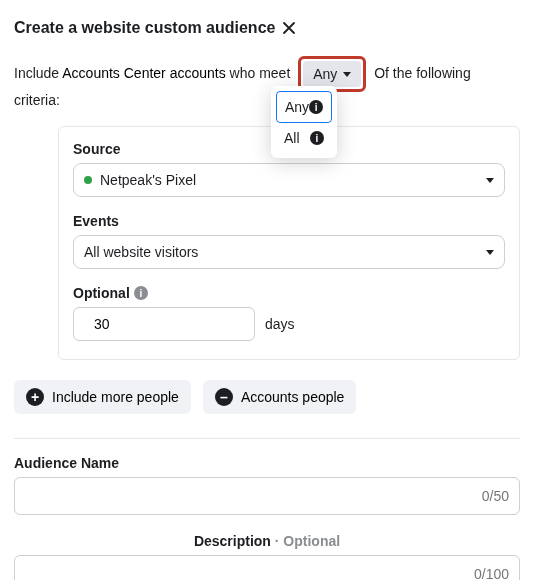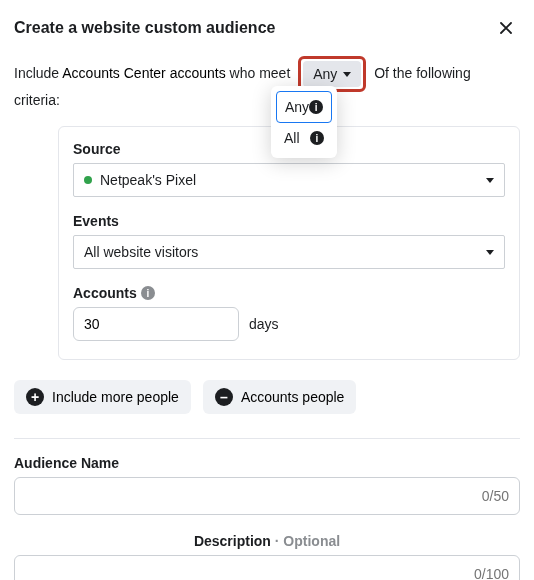--- a/index.html
+++ b/index.html
@@ -5,21 +5,21 @@
   * { box-sizing: border-box; }
   body {
     margin: 0;
     font-family: -apple-system, BlinkMacSystemFont, "Segoe UI", Helvetica, Arial, sans-serif;
     color: #1c1e21;
     background: #fff;
     font-size: 14px;
     width: 534px;
   }
   .modal { padding: 14px 14px 12px 14px; position: relative; }
-  .header-row { display:flex; align-items:center; justify-content:space-between; }
+  .header-row { display:flex; align-items:center; justify-content:flex-start; }
   .title { font-size:16px; font-weight:700; }
   .close-btn { width:28px; height:28px; display:flex; align-items:center; justify-content:center; cursor:pointer; border-radius:50%; }
   .intro { margin-top:14px; font-size:14px; }
   .intro a { color:#000000; text-decoration:none; }
   .meet-wrap {
     display:inline-flex;
     align-items:center;
     border:3px solid #c0392b;
     border-radius:6px;
     padding:2px;
@@ -44,38 +44,38 @@
   .criteria-box {
     border:1px solid #e4e6eb;
     border-radius:6px;
     margin-top:18px;
     padding:14px 14px 18px;
     margin-left:44px;
   }
   .label-row { font-size:14px; font-weight:600; margin-bottom:6px; }
   .select-field {
     border:1px solid #ccd0d5;
-    border-radius:2px;
+    border-radius:8px;
     padding:8px 10px;
     display:flex;
     align-items:center;
     justify-content:space-between;
     cursor:pointer;
     background:#fff;
   }
   .select-left { display:flex; align-items:center; gap:8px; }
   .pixel-dot { width:8px; height:8px; border-radius:50%; background:#31a24c; }
   .section-gap { margin-top:16px; }
   .retention-row { display:flex; align-items:center; gap:10px; }
   .text-input {
     border:1px solid #ccd0d5;
     border-radius:6px;
-    padding:8px 10px;
+    padding:8px 20px;
     font-size:14px;
-    width:166px;
+    width:182px;
     background:#fff;
   }
   .retention-label .label-row { display:flex; align-items:center; gap:4px; }
   .info-icon {
     display:inline-flex; width:14px; height:14px; border-radius:50%;
     background:#8a8d91; color:#fff; font-size:10px; font-weight:700;
     align-items:center; justify-content:center;
   }
   .btn-row { display:flex; gap:12px; margin-top:20px; }
   .chip-btn {
@@ -168,21 +168,21 @@
     <div class="section-gap">
       <div class="label-row">Events</div>
       <div class="select-field">
         <span>All website visitors</span>
         <span class="caret-down"></span>
       </div>
     </div>
 
     <div class="section-gap retention-label">
       <div class="label-row">
-        <span>Accounts</span>
+        <span>Optional</span>
         <span class="info-icon">i</span>
       </div>
       <div class="retention-row">
         <input class="text-input" value="30" style="">
         <span>days</span>
       </div>
     </div>
   </div>
 
   <div class="btn-row">

